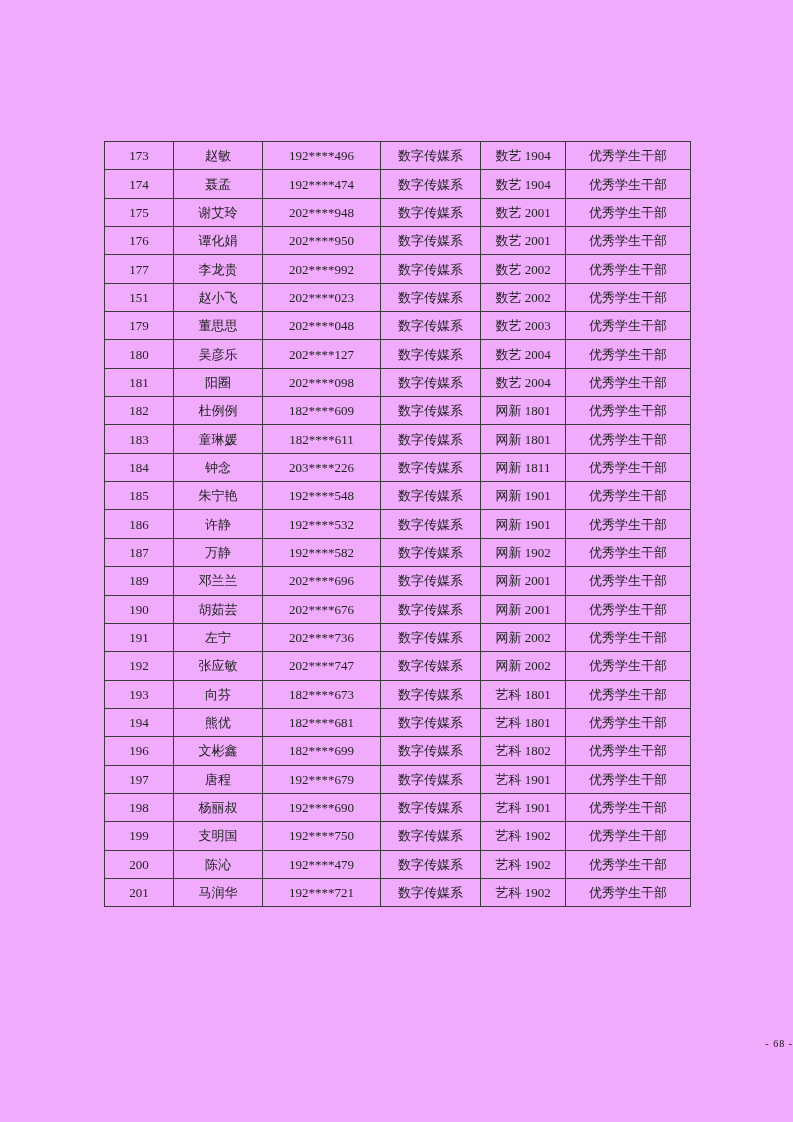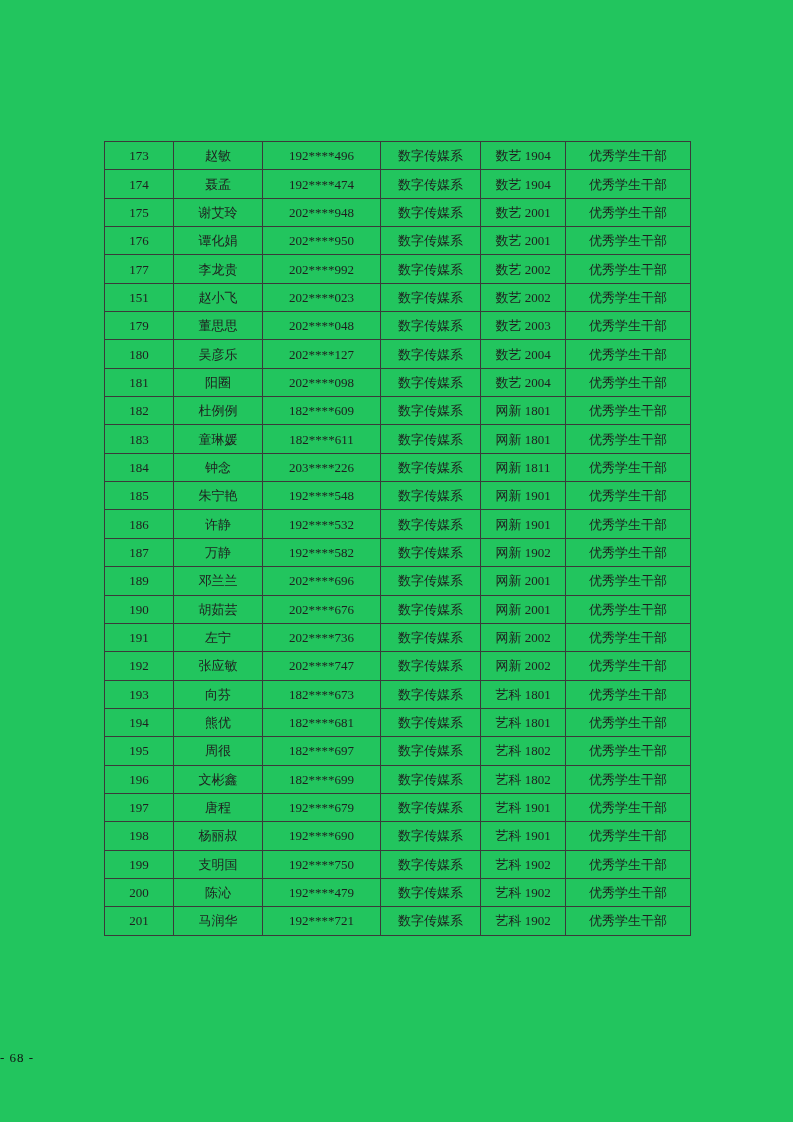--- a/index.html
+++ b/index.html
@@ -4,21 +4,21 @@
 <style>
   html, body {
     margin: 0;
     padding: 0;
     background: #ffffff;
   }
   .page {
     position: relative;
     width: 793px;
     height: 1122px;
-    background: #22c55e;
+    background: #f0abfc;
     font-family: "Liberation Serif", "DejaVu Serif", serif;
     color: #1f1f1f;
     overflow: hidden;
   }
   .students-table {
     position: absolute;
     left: 104px;
     top: 141px;
     width: 586px;
     border-collapse: collapse;
@@ -40,25 +40,24 @@
   .col-name   { width: 89px;  }
   .col-phone  { width: 118px; }
   .col-dept   { width: 100px; }
   .col-class  { width: 85px;  }
   .col-award  { width: 125px; }
   .page-footer {
     position: absolute;
     left: 0;
     top: 1038px;
     width: 100%;
-    text-align: left;
-    font-size: 13px;
+    text-align: right;
+    font-size: 10px;
     color: #111111;
     letter-spacing: 1px;
-    margin-top: 12px;
   }
 </style>
 </head>
 <body>
 
 <div class="page">
 
   <table class="students-table">
     <colgroup>
       <col class="col-index">
@@ -231,28 +230,20 @@
         </tr>
         <tr>
           <td>194</td>
           <td>熊优</td>
           <td>182****681</td>
           <td>数字传媒系</td>
           <td>艺科 1801</td>
           <td>优秀学生干部</td>
         </tr>
         <tr>
-          <td>195</td>
-          <td>周很</td>
-          <td>182****697</td>
-          <td>数字传媒系</td>
-          <td>艺科 1802</td>
-          <td>优秀学生干部</td>
-        </tr>
-        <tr>
           <td>196</td>
           <td>文彬鑫</td>
           <td>182****699</td>
           <td>数字传媒系</td>
           <td>艺科 1802</td>
           <td>优秀学生干部</td>
         </tr>
         <tr>
           <td>197</td>
           <td>唐程</td>

